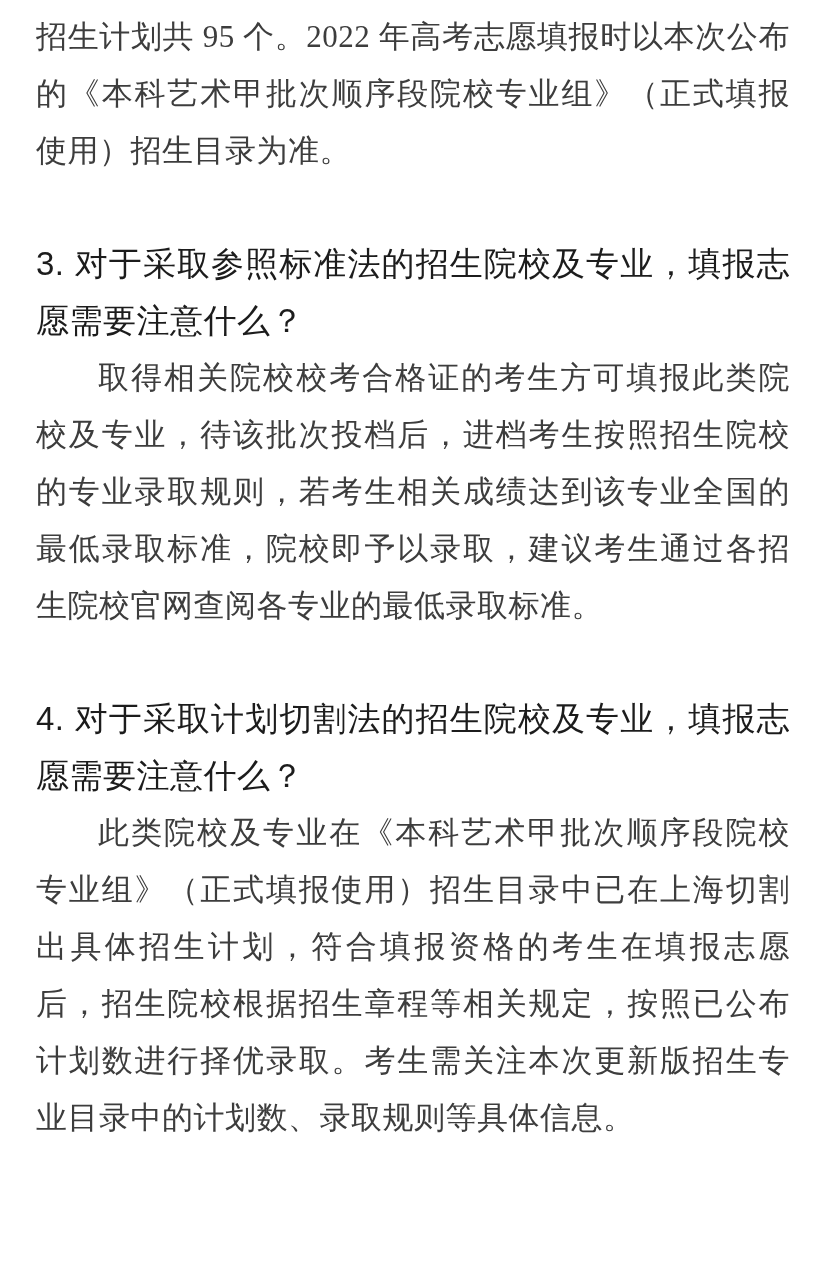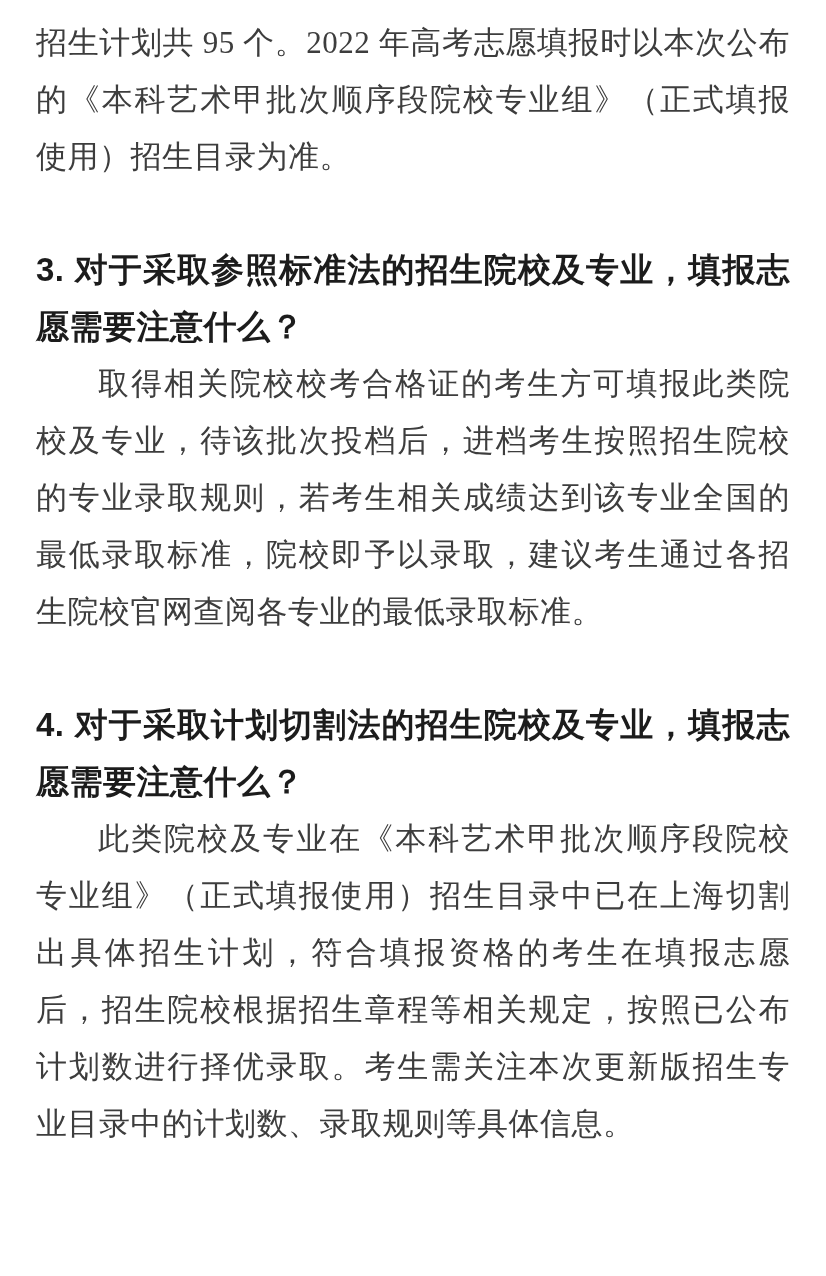--- a/index.html
+++ b/index.html
@@ -8,42 +8,42 @@
       background: #ffffff;
     }
 
     .page {
       position: relative;
       width: 826px;
       height: 1276px;
       margin: 0 auto;
       background: #ffffff;
       overflow: hidden;
-      padding: 14px 36px 0 36px;
+      padding: 8px 36px 0 36px;
       font-family: "Liberation Serif", serif;
     }
 
     .body-paragraph {
       font-size: 31px;
       line-height: 57px;
       color: #3d3d3d;
       text-align: justify;
       text-indent: 2em;
       letter-spacing: 0.5px;
       font-family: "Liberation Serif", serif;
     }
 
     .body-paragraph.no-indent {
       text-indent: 0;
     }
 
     .section-heading {
       font-size: 33px;
       line-height: 57px;
-      font-weight: bold;
+      font-weight: normal;
       color: #1c1c1c;
       text-align: justify;
       margin-top: 56px;
       letter-spacing: 0.5px;
       font-family: "Liberation Sans", sans-serif;
     }
 
     .section-body { margin-top: 0; }
   </style>
 </head>

